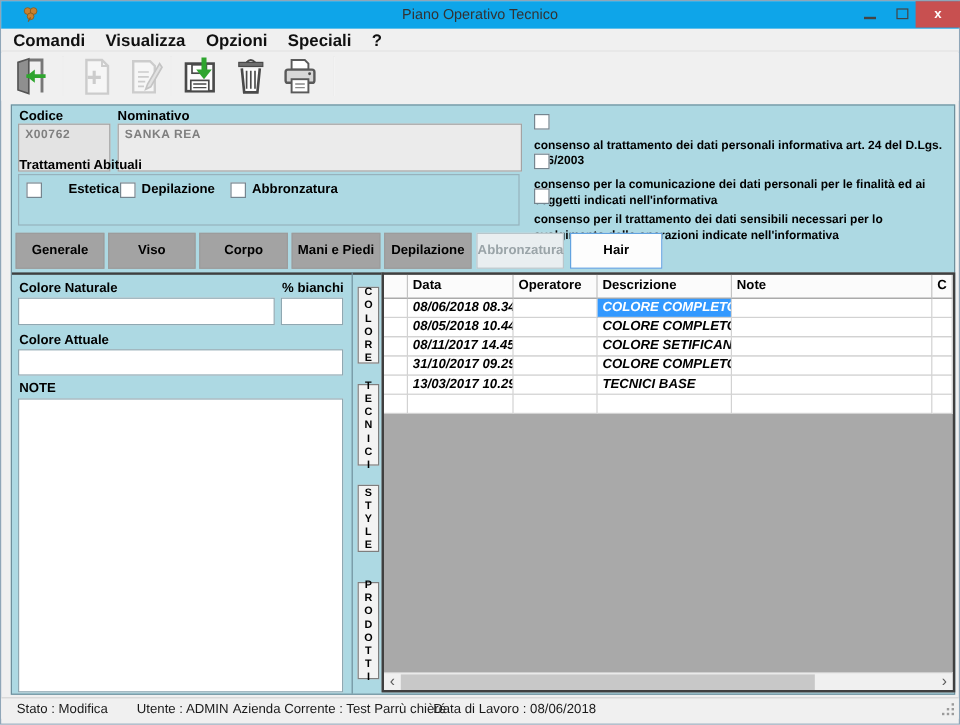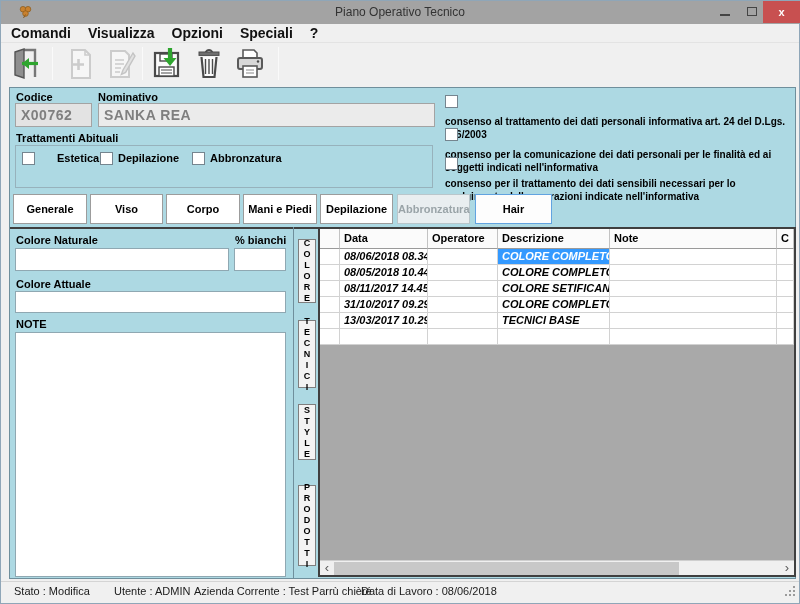--- a/index.html
+++ b/index.html
@@ -1,21 +1,21 @@
 <!DOCTYPE html>
 <html><head>
 <meta charset="utf-8">
 <style>
   * { margin:0; padding:0; box-sizing:border-box; }
   html,body { width:800px; height:604px; overflow:hidden; }
   body { font-family:"Liberation Sans", sans-serif; background:#e8e8e8; }
   .window { position:relative; width:800px; height:604px; background:#f0f0f0; border:1px solid #8fa6b8; }
 
   
-  .titlebar { position:absolute; top:0; left:0; width:100%; height:23px; background:#a3a3a3; }
+  .titlebar { position:absolute; top:0; left:0; width:100%; height:23px; background:#0ea5e9; }
   .app-icon { position:absolute; left:17px; top:4px; width:15px; height:15px; }
   .title-text { position:absolute; left:0; right:0; top:4px; text-align:center; font-size:12px; color:#333; }
   .winbtn { position:absolute; top:0; height:22px; text-align:center; cursor:pointer; }
   .btn-min { left:711px; width:27px; }
   .btn-max { left:738px; width:26px; }
   .btn-min .bar { position:absolute; left:8px; top:13px; width:10px; height:2px; background:#444; }
   .btn-max .box { position:absolute; left:8px; top:6px; width:10px; height:9px; border:1px solid #444; }
   .btn-close { left:762px; width:37px; background:#c85050; color:#fff; font-size:11px; line-height:22px; font-weight:bold; }
 
   
@@ -23,29 +23,29 @@
   .menu-item { font-size:14px; font-weight:bold; color:#111; cursor:pointer;text-align:right; }
 
   
   .toolbar { position:absolute; top:43px; left:0; width:100%; height:40px; background:#f0f0f0; }
   .tbtn { position:absolute; top:1px; width:40px; height:38px; display:flex; align-items:center; justify-content:center; cursor:pointer; }
   .tsep { position:absolute; top:3px; width:1px; height:33px; background:#d2d2d2; border-right:1px solid #fafafa; }
 
   
   .panel { position:absolute; left:8px; top:86px; width:787px; height:492px; background:#add9e3; border:1px solid #6f8f9c; }
   .lbl { position:absolute; font-size:11px; font-weight:bold; color:#000; white-space:nowrap; }
-  .ro-field { position:absolute; height:24px; border:1px solid #a3a3a3; font-weight:bold; font-size:14px; color:#7f7f7f; padding:3px 0 0 5px; letter-spacing:.5px; overflow:hidden; white-space:nowrap; }
+  .ro-field { position:absolute; height:40px; border:1px solid #a3a3a3; font-weight:bold; font-size:10px; color:#7f7f7f; padding:3px 0 0 5px; letter-spacing:.5px; overflow:hidden; white-space:nowrap; }
   .groupbox { position:absolute; left:5px; top:57px; width:418px; height:43px; border:1px solid #97b2bc; }
   .cb { position:absolute; width:13px; height:13px; background:#fff; border:1px solid #75858f; appearance:none; cursor:pointer; }
   .consent { position:absolute; left:435px; width:348px; display:flex; gap:7px;flex-direction:column; }
   .consent .cbx { width:13px; height:13px; background:#fff; border:1px solid #75858f; appearance:none; cursor:pointer; flex-shrink:0; margin-top:1px; }
   .consent .ctext { font-size:10px; font-weight:bold; line-height:1.3; color:#000; }
 
   
-  .tabbtn { position:absolute; top:106px; height:30px; background:#ffffff; border:1px solid #9c9c9c; font-size:11px; font-weight:bold; color:#000; text-align:center; line-height:28px; cursor:pointer; }
+  .tabbtn { position:absolute; top:106px; height:30px; background:#a3a3a3; border:1px solid #9c9c9c; font-size:11px; font-weight:bold; color:#000; text-align:center; line-height:28px; cursor:pointer; }
   .tabbtn.disabled { background:#e9eef0; border-color:#b9c6cb; color:#9aa4a8; }
   .tabbtn.active { background:#fdfdfd; border:1px solid #62a3e0; }
 
   
   .content-divider { position:absolute; left:0; top:139px; width:310px; height:2px; background:#3f3f3f; }
   .vline { position:absolute; left:283px; top:139px; width:1px; height:351px; background:#6f8f9c; }
   .tinput { position:absolute; background:#fff; border:1px solid #8fa8b2; font-size:12px; padding:2px 4px; font-family:"Liberation Sans",sans-serif; }
   .vtab { position:absolute; left:288px; width:18px; background:#f3f3f3; border:1px solid #7e7e7e; writing-mode:vertical-rl; text-orientation:upright; display:flex; align-items:center; justify-content:center; font-size:9px; font-weight:bold; letter-spacing:1px; color:#000; cursor:pointer; }
 
   

